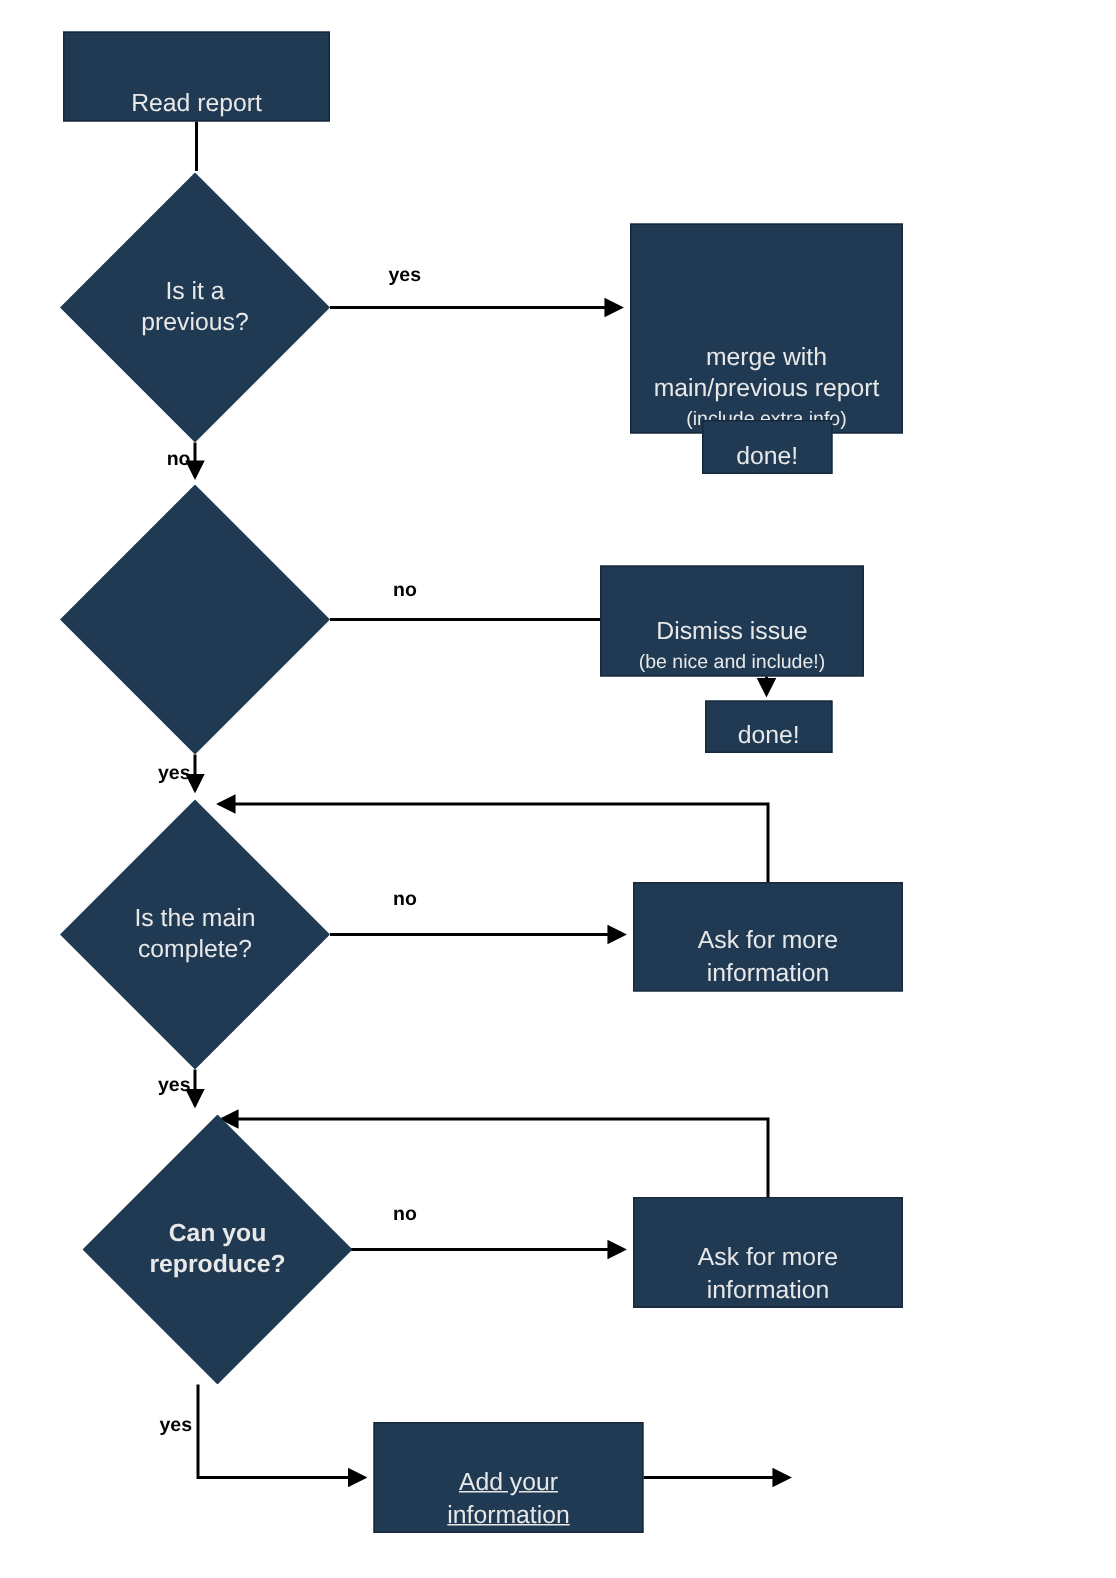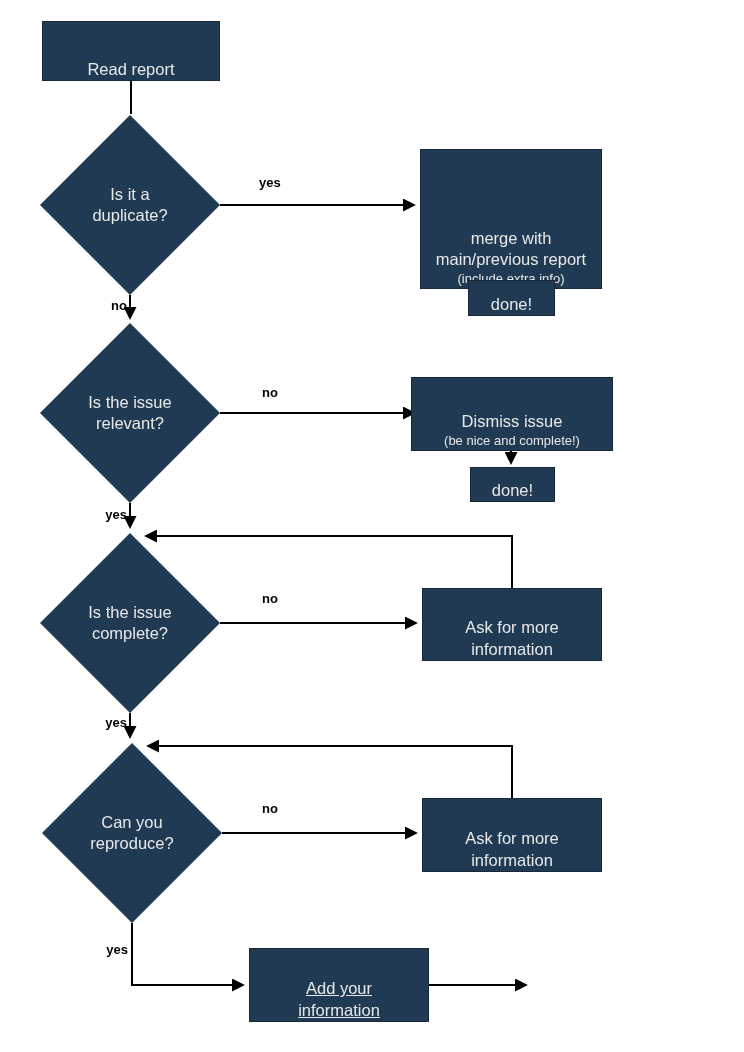--- a/index.html
+++ b/index.html
@@ -69,56 +69,55 @@
       <path d="M429,985 H526" marker-end="url(#arrow)"></path>
     </g>
   </svg>
 
   <div class="node rect" style="left:42px;top:21px;width:178px;height:60px;">
     <span class="lbl">Read report</span>
   </div>
 
   <div class="node diamond" style="left:40px;top:115px;width:180px;height:180px;">
     <span class="shape"></span>
-    <span class="lbl">Is it a duplicate?</span>
+    <span class="lbl">Is it a previous?</span>
   </div>
 
   <div class="node rect" style="left:420px;top:149px;width:182px;height:140px;">
     <span class="lbl" style="max-width:160px;">merge with main/previous report</span>
     <span class="sub">(include extra info)</span>
   </div>
 
   <div class="node rect" style="left:468px;top:280px;width:87px;height:36px;">
     <span class="lbl">done!</span>
   </div>
 
   <div class="node diamond" style="left:40px;top:323px;width:180px;height:180px;">
     <span class="shape"></span>
-    <span class="lbl">Is the issue relevant?</span>
   </div>
 
-  <div class="node rect" style="left:411px;top:377px;width:202px;height:74px;">
+  <div class="node rect" style="left:400px;top:377px;width:176px;height:74px;">
     <span class="lbl">Dismiss issue</span>
-    <span class="sub">(be nice and complete!)</span>
+    <span class="sub">(be nice and include!)</span>
   </div>
 
   <div class="node rect" style="left:470px;top:467px;width:85px;height:35px;">
     <span class="lbl">done!</span>
   </div>
 
   <div class="node diamond" style="left:40px;top:533px;width:180px;height:180px;">
     <span class="shape"></span>
-    <span class="lbl">Is the issue complete?</span>
+    <span class="lbl">Is the main complete?</span>
   </div>
 
   <div class="node rect" style="left:422px;top:588px;width:180px;height:73px;">
     <span class="lbl" style="max-width:130px;">Ask for more information</span>
   </div>
 
-  <div class="node diamond" style="left:42px;top:743px;width:180px;height:180px;">
+  <div class="node diamond" style="left:55px;top:743px;width:180px;height:180px;font-weight:bold;">
     <span class="shape"></span>
     <span class="lbl">Can you reproduce?</span>
   </div>
 
   <div class="node rect" style="left:422px;top:798px;width:180px;height:74px;">
     <span class="lbl" style="max-width:130px;">Ask for more information</span>
   </div>
 
   <div class="node rect" style="left:249px;top:948px;width:180px;height:74px;text-decoration:underline;">
     <span class="lbl" style="max-width:120px;">Add your information</span>

